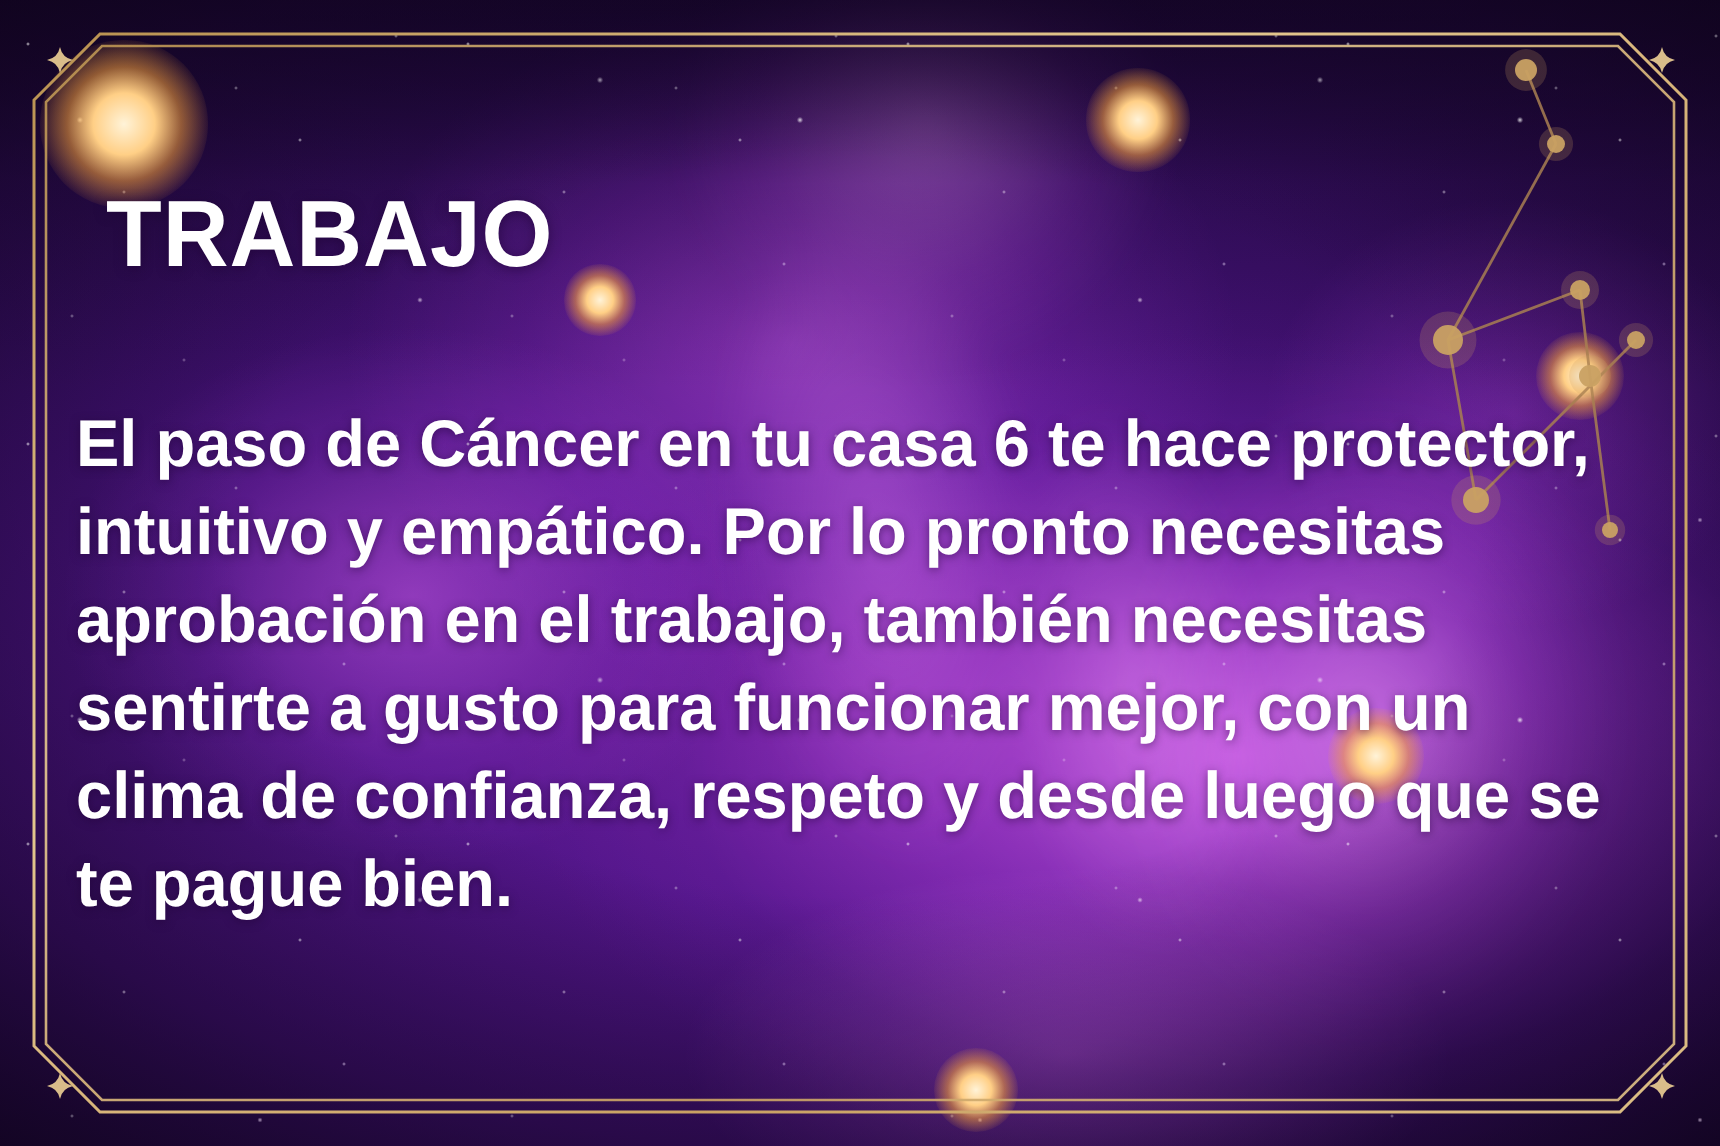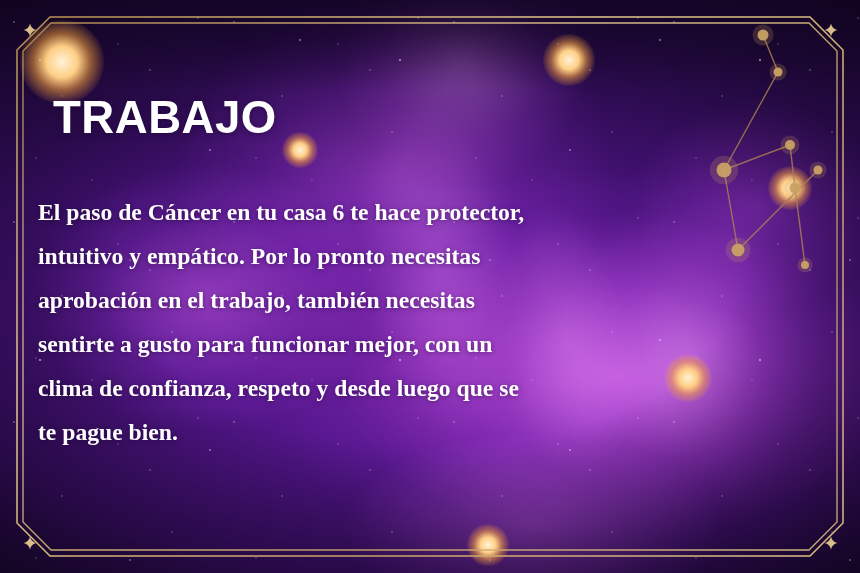--- a/index.html
+++ b/index.html
@@ -104,25 +104,25 @@
     font-weight:700;
     font-size:47px;
     letter-spacing:0.5px;
     color:#ffffff;
     line-height:1;
     transform:scaleX(0.97);
     transform-origin:left center;
     text-shadow:0 1px 6px rgba(30,0,50,0.55);
   }
   .body-text{
-    position:absolute;left:38px;top:190px;
+    position:absolute;left:38px;top:200px;
     width:790px;
-    font-family:Liberation Serif, serif;
+    font-family:Liberation Sans, sans-serif;
     font-weight:700;
-    font-size:24px;
+    font-size:33px;
     line-height:44px;
     color:#ffffff;
     text-shadow:0 1px 5px rgba(30,0,50,0.5);
   }
   .body-text .ln{display:block;white-space:nowrap;transform:scaleX(0.985);transform-origin:left center;}
 </style>
 </head>
 <body>
 
 <div class="card">

